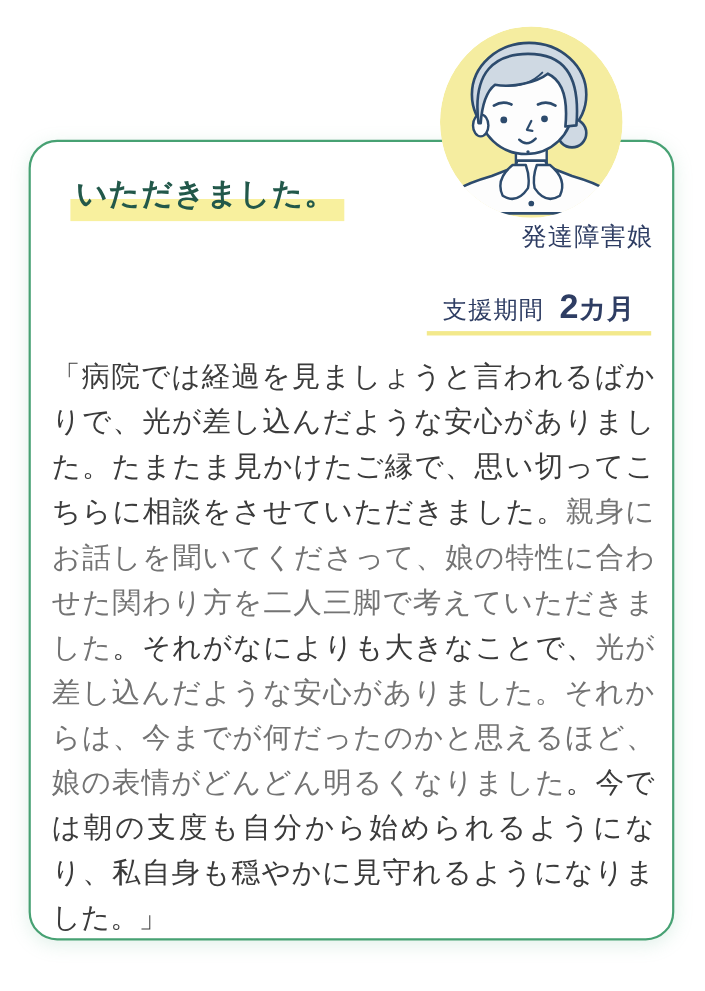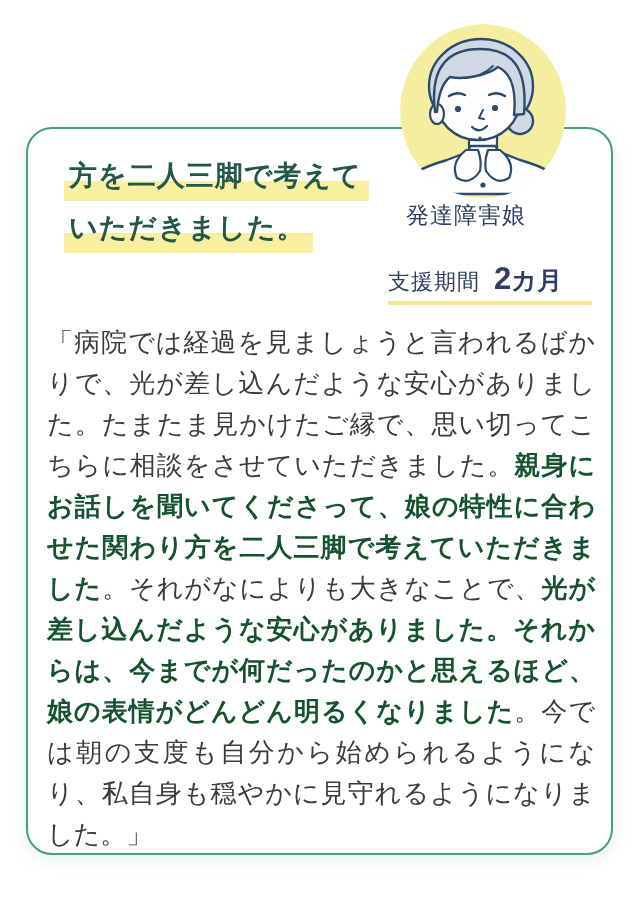--- a/index.html
+++ b/index.html
@@ -17,61 +17,60 @@
   .headline{position:absolute;left:64px;top:158px;margin:0;z-index:3;}
   .hline{margin:0 0 9px 0;}
   .hl{
     display:inline-block;
     font-size:28px;font-weight:800;color:#22584a;
     line-height:35px;padding:0 7px 8px 5px;letter-spacing:1px;
     background:linear-gradient(to bottom, transparent 54%, #f8f09e 54%);
   }
   
   .role{
-    position:absolute;left:406px;top:199px;width:200px;z-index:3;
-    text-align:left;color:#2e3d63;font-size:23px;font-weight:500;
+    position:absolute;left:394px;top:199px;width:200px;z-index:3;
+    text-align:right;color:#2e3d63;font-size:23px;font-weight:500;
     line-height:32px;letter-spacing:1px;
   }
   .role span{display:block;}
   .period{
     position:absolute;left:388px;top:261px;width:204px;z-index:3;
-    text-align:left;white-space:nowrap;
+    text-align:center;white-space:nowrap;
     border-bottom:4px solid #f3e98c;padding-bottom:4px;
   }
   .period-label{
     font-size:22px;font-weight:500;color:#2e3d63;letter-spacing:1px;
     vertical-align:baseline;
   }
   .period-num{
     font-size:31px;font-weight:800;color:#2e3d63;margin-left:14px;
     vertical-align:baseline;
   }
   .period-unit{
     font-size:25px;font-weight:800;color:#2e3d63;letter-spacing:0.5px;
     vertical-align:baseline;
   }
   
   .quote{
     position:absolute;left:47px;top:322px;width:548px;margin:0;z-index:3;
     font-size:26px;line-height:41px;color:#3b3b3b;
     text-align:justify;letter-spacing:0;
   }
-  .quote b{font-weight:700;color:#14532d;}
+  .quote b{font-weight:400;color:#737373;}
   
   .avatar{position:absolute;left:393px;top:22px;width:180px;height:180px;z-index:4;}
 </style>
 </head>
 <body>
 
 <div class="page">
 
   <section class="card"></section>
 
   <h2 class="headline">
-    <div class="hline"><span class="hl">方を二人三脚で考えて</span></div>
     <div class="hline"><span class="hl">いただきました。</span></div>
   </h2>
 
   <div class="role">
     <span>発達障害娘</span>
   </div>
 
   <div class="period">
     <span class="period-label">支援期間</span><span class="period-num">2</span><span class="period-unit">カ月</span>
   </div>

